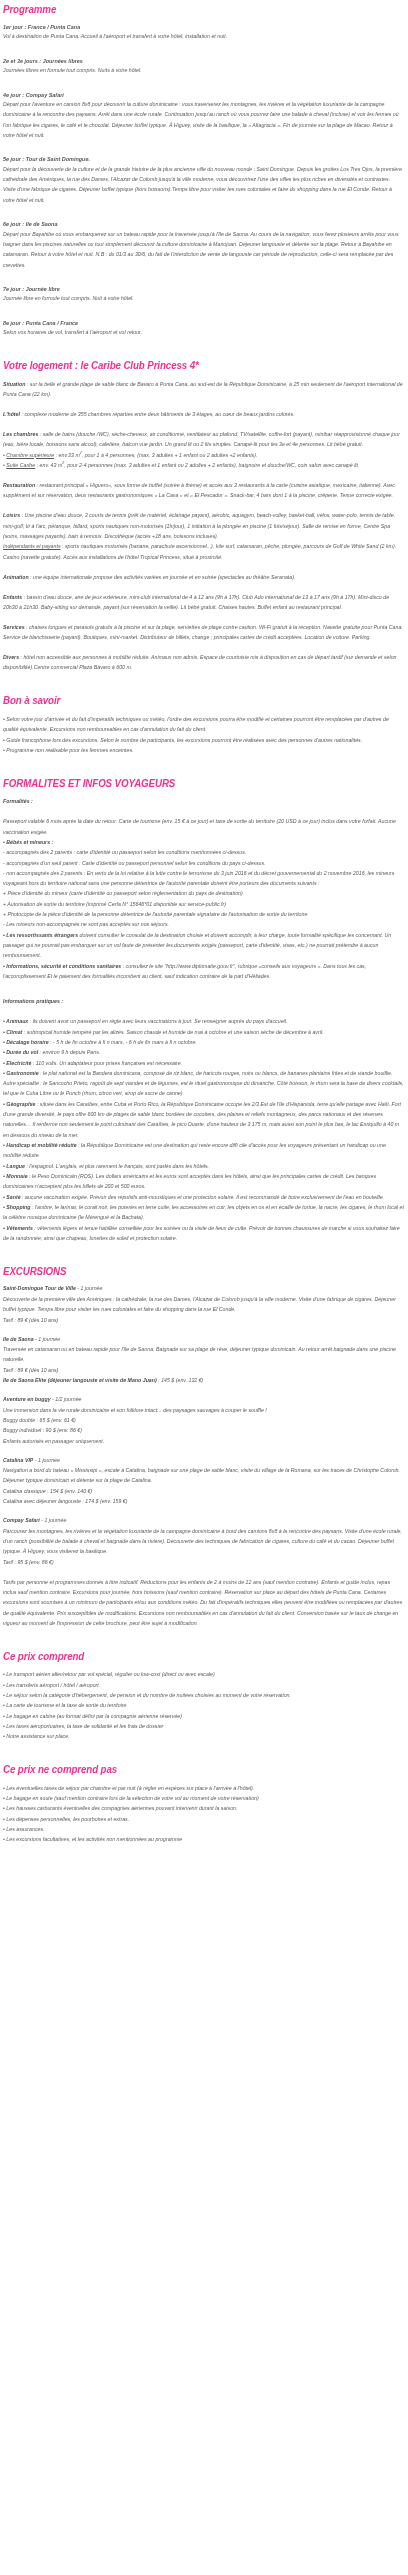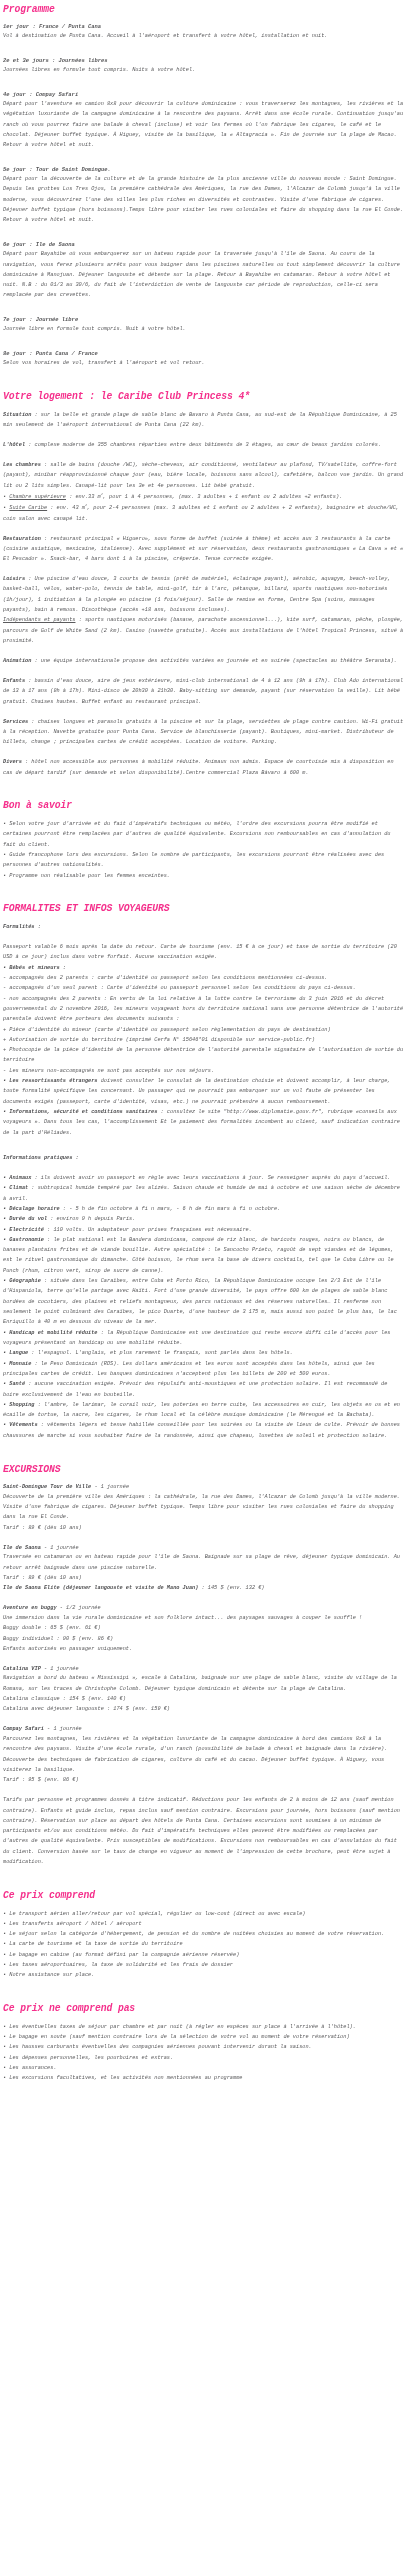--- a/index.html
+++ b/index.html
@@ -10,21 +10,20 @@
   }
   body {
     width: 408px;
     font-family: "Liberation Sans", "DejaVu Sans", sans-serif;
     color: #4a4a4a;
   }
   .page {
     width: 408px;
     box-sizing: border-box;
     padding: 3.2px 3.2px 9.7px 3.2px;
-    font-family: Liberation Mono, monospace;
   }
   h1.sect {
     font-size: 11.3px;
     line-height: 1.12;
     font-weight: 700;
     font-style: italic;
     color: #f5308c;
     margin: 0 0 7px 0;
     letter-spacing: -0.1px;
     font-stretch: condensed;

